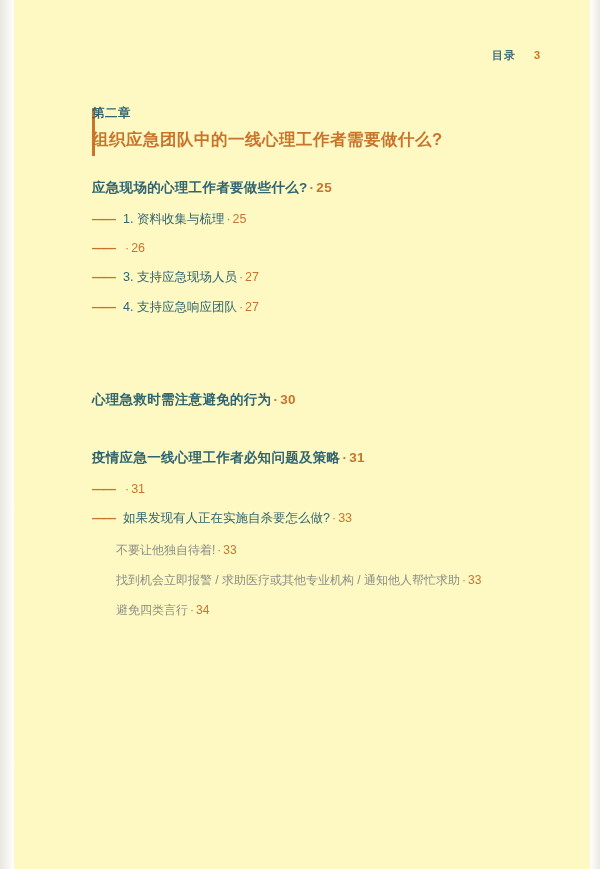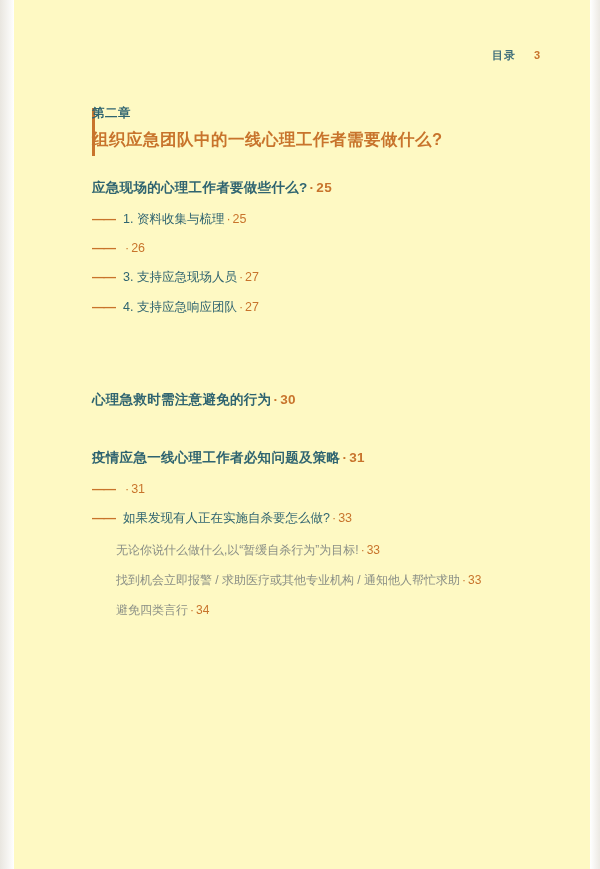--- a/index.html
+++ b/index.html
@@ -234,21 +234,21 @@
         </div>
         <div class="lvl2">
           <span class="dash">——</span>
           <span class="txt">如果发现有人正在实施自杀要怎么做?</span>
             <span class="dot">·</span>
             <span class="pg">33</span>
         </div>
       </div>
       <div class="lvl3-list">
         <div class="lvl3">
-          <span>无论你说什么做什么,以“暂缓自杀行为”为目标!</span><span class="dot">·</span><span class="pg">33</span>
+          <span>不要让他独自待着!</span><span class="dot">·</span><span class="pg">33</span>
         </div>
         <div class="lvl3">
           <span>找到机会立即报警 / 求助医疗或其他专业机构 / 通知他人帮忙求助</span><span class="dot">·</span><span class="pg">33</span>
         </div>
         <div class="lvl3">
           <span>避免四类言行</span><span class="dot">·</span><span class="pg">34</span>
         </div>
       </div>
     </div>
 

